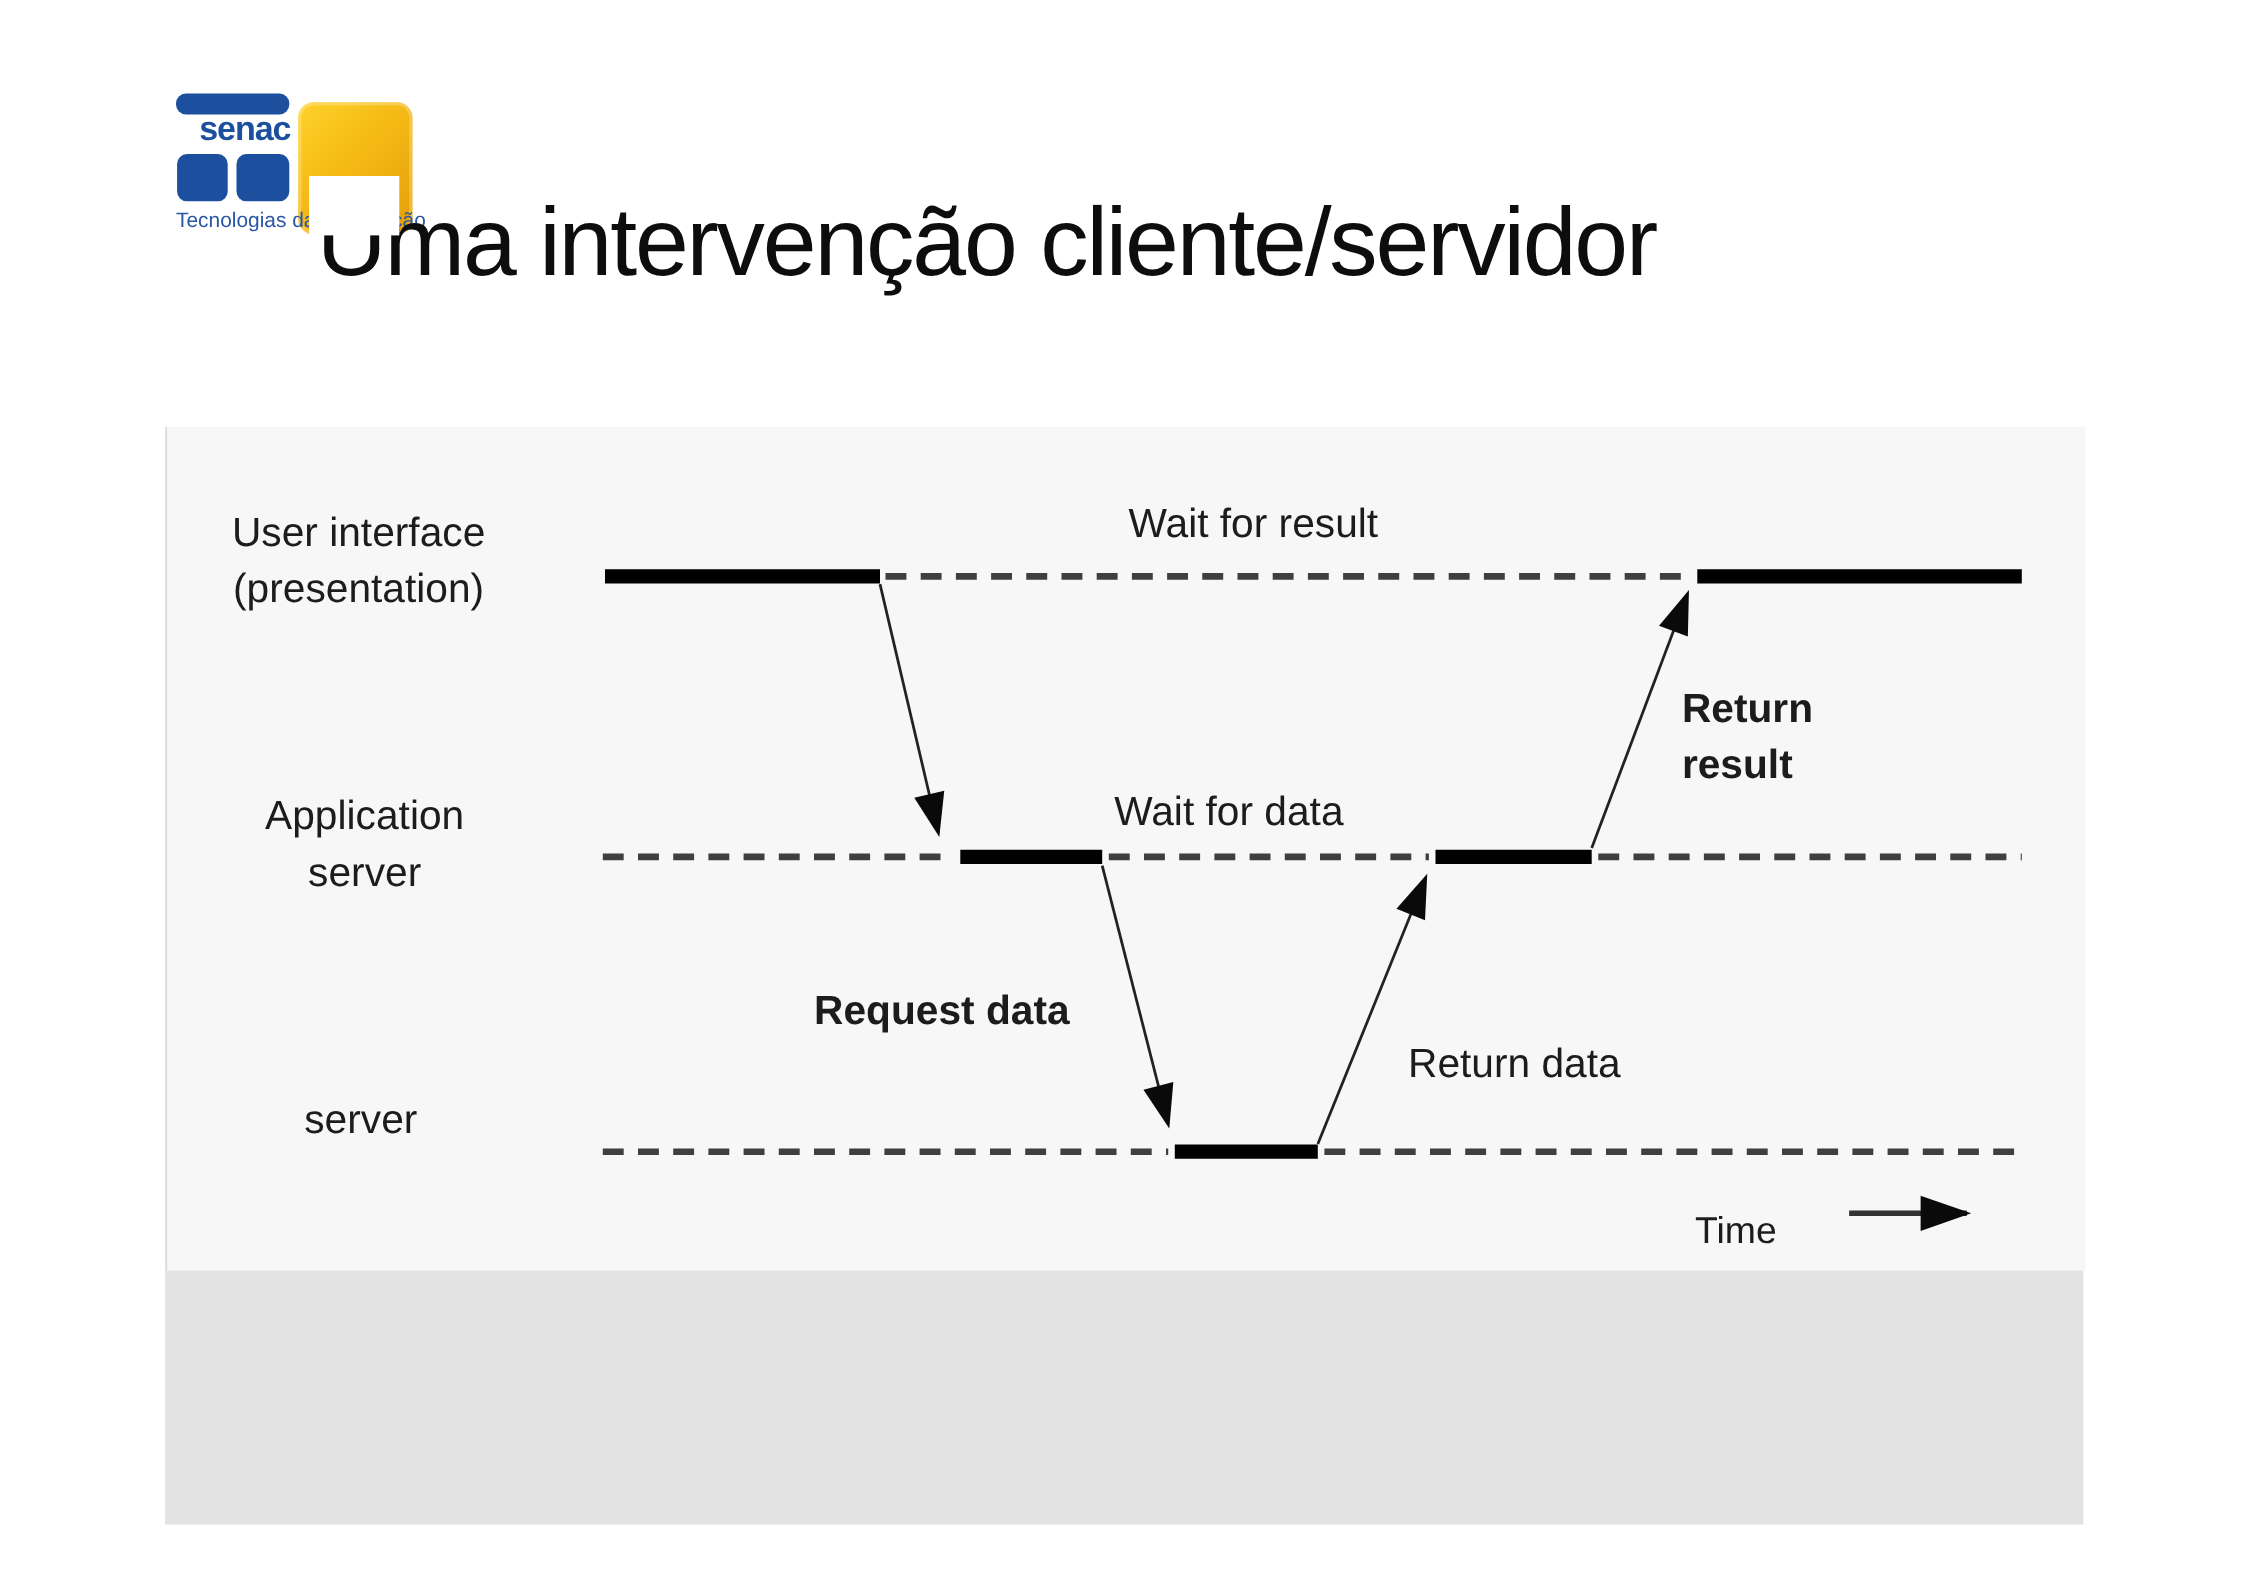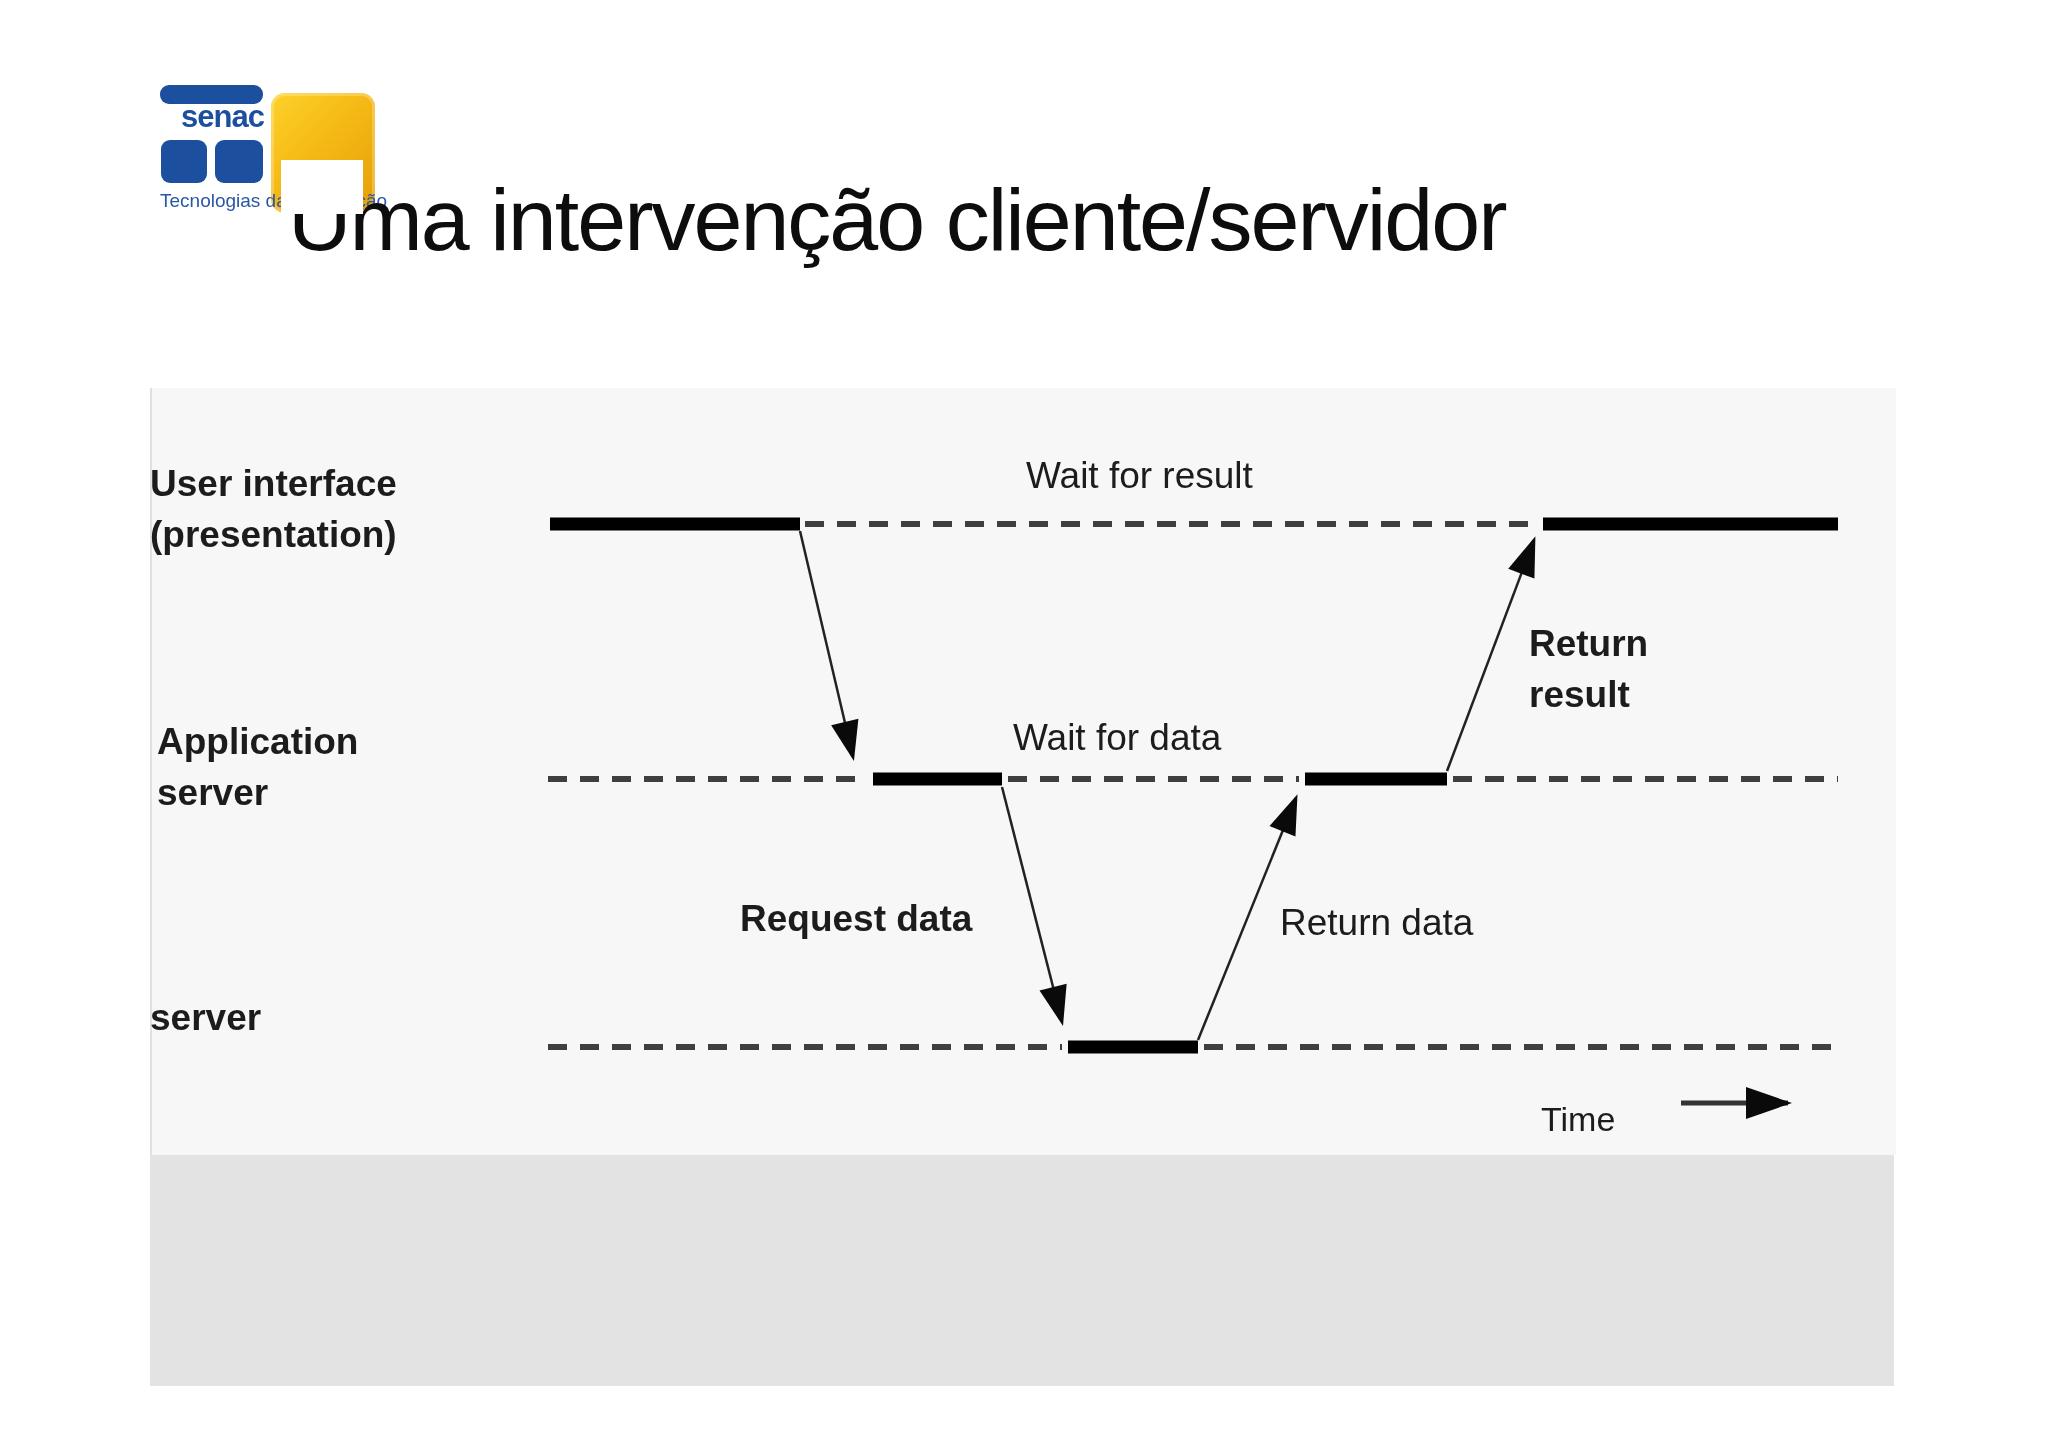--- a/index.html
+++ b/index.html
@@ -23,29 +23,29 @@
     letter-spacing:-2px;color:#0d0d0d;white-space:nowrap;}
   .title-clip{position:absolute;left:281px;top:160px;width:82px;height:54px;background:#ffffff;}
   
   .panel{position:absolute;left:150px;top:388px;width:1744px;height:767px;background:#f7f7f7;
     border-left:2px solid #e0e0e0;}
   .band{position:absolute;left:150px;top:1155px;width:1744px;height:231px;background:#e3e3e3;}
   
   .canvas{position:absolute;left:0;top:0;width:2048px;height:1448px;}
   
   .lbl{position:absolute;font-size:37px;line-height:51px;color:#1c1c1c;white-space:nowrap;}
-  .row-lbl{text-align:left;font-weight:bold;}
+  .row-lbl{text-align:center;}
   .lbl-ui{left:150px;width:352px;top:458px;}
   .lbl-app{left:157px;width:349px;top:716px;}
   .lbl-db{left:150px;width:356px;top:992px;}
   .lbl-wait-result{left:1026px;top:450px;}
   .lbl-request-operation{left:604px;top:604px;}
   .lbl-wait-data{left:1013px;top:712px;}
   .lbl-request-data{left:740px;top:893px;font-weight:bold;}
-  .lbl-return-data{left:1280px;top:897px;}
+  .lbl-return-data{left:1280px;top:941px;}
   .lbl-return-result{left:1529px;top:618px;font-weight:bold;}
   .lbl-time{left:1541px;top:1094px;font-size:34px;}
 </style>
 </head>
 <body>
 
 <div class="slide">
 
   <div class="logo">
     <div class="logo-bar"></div>

